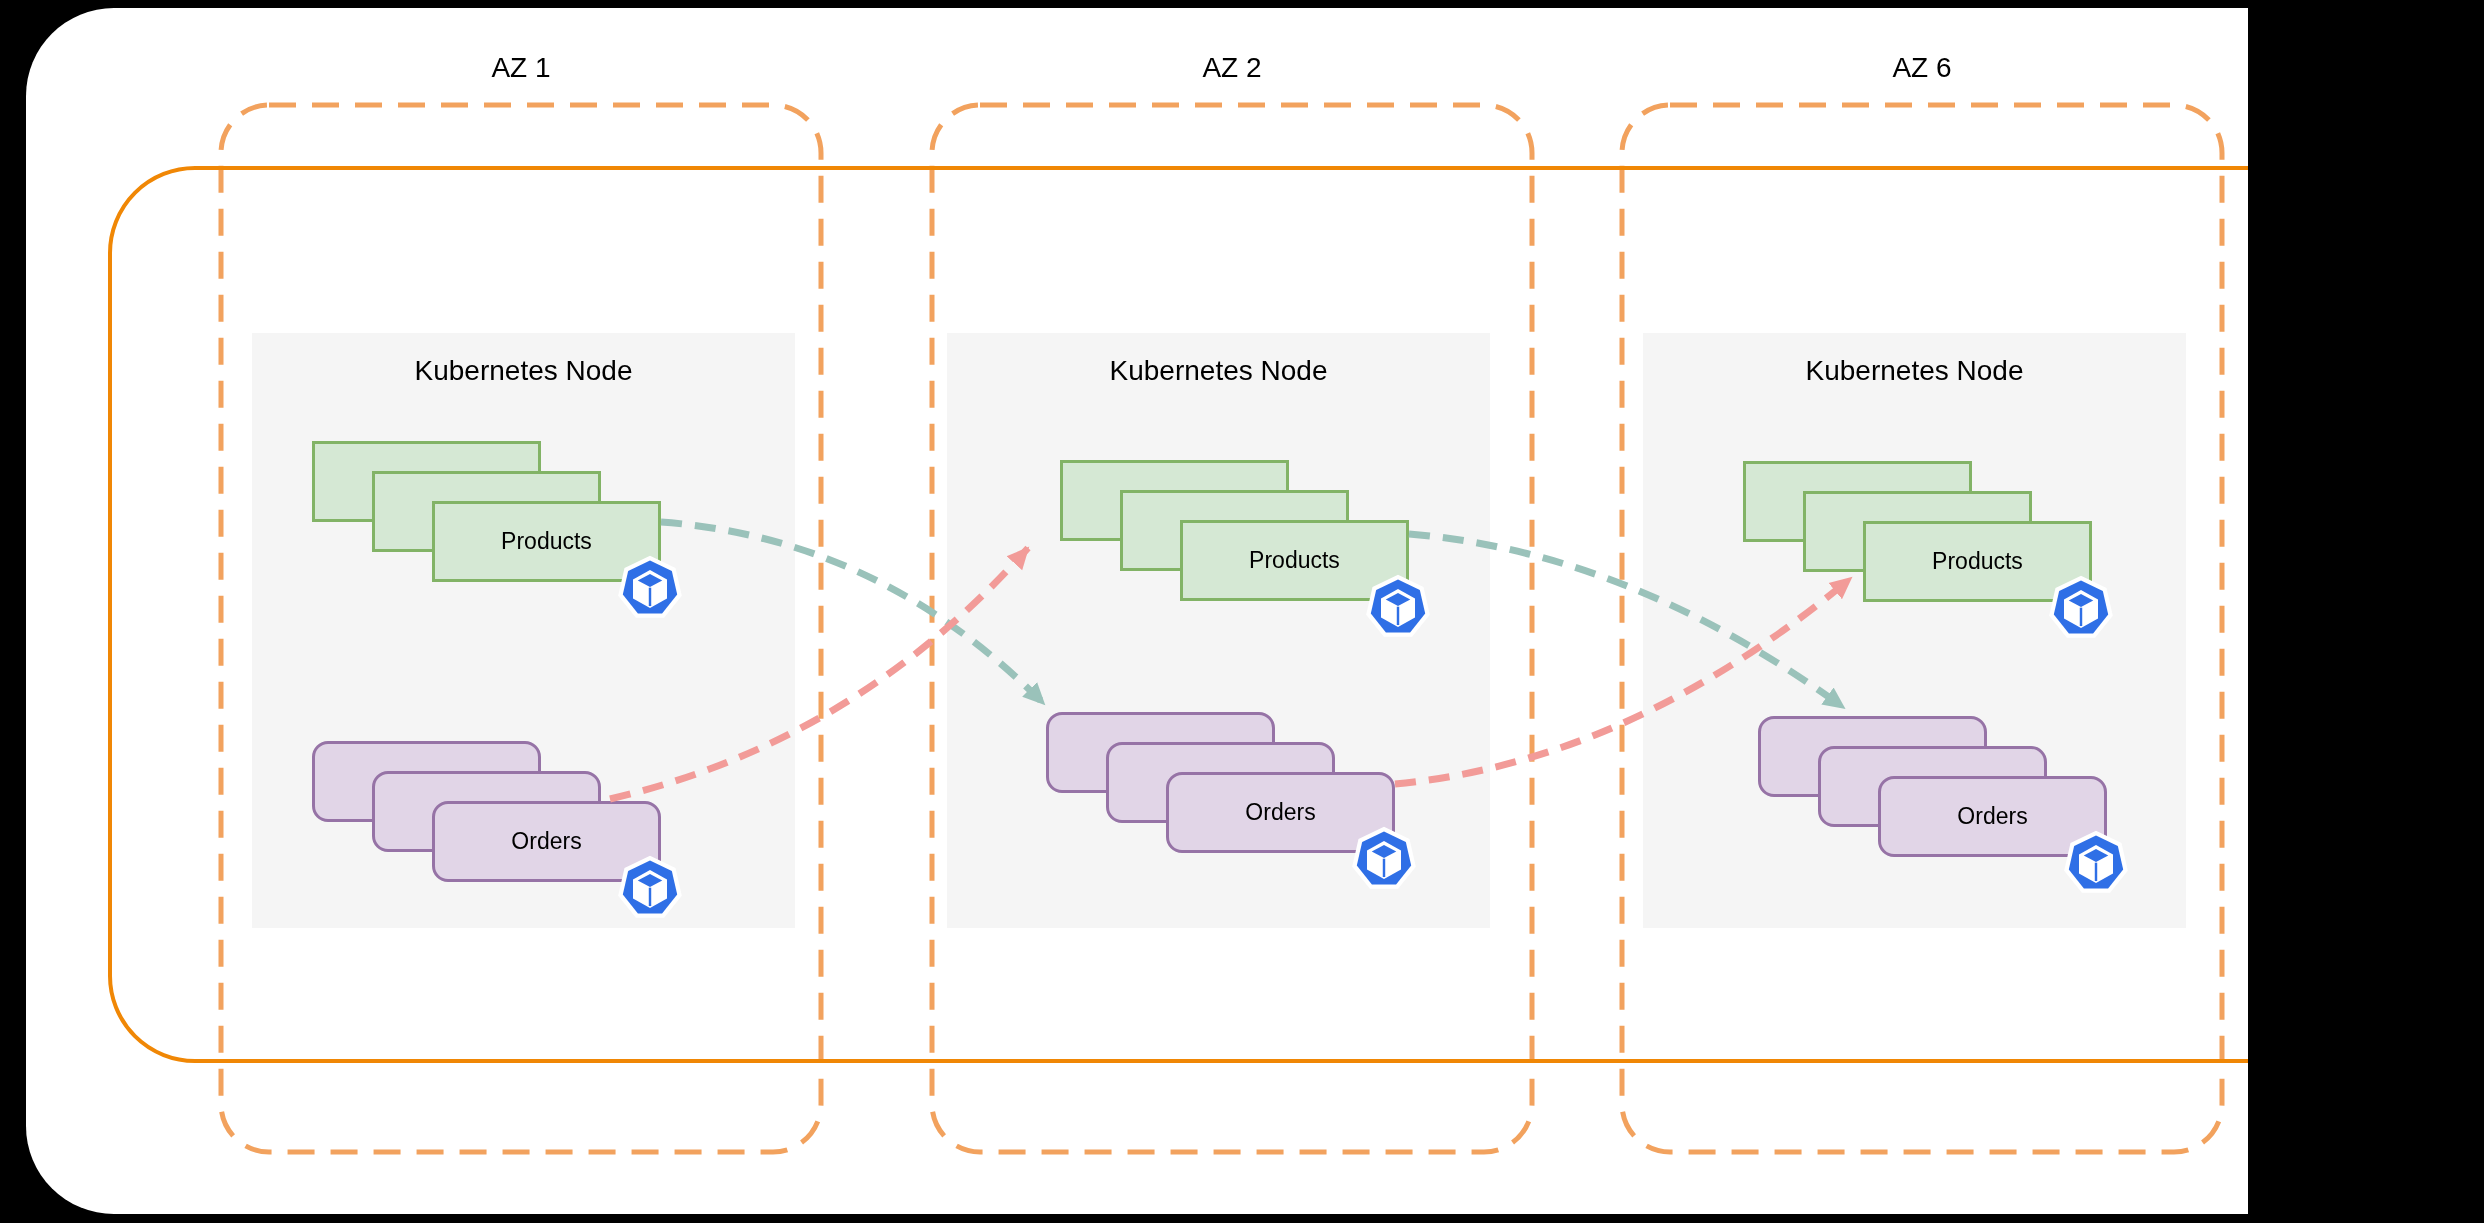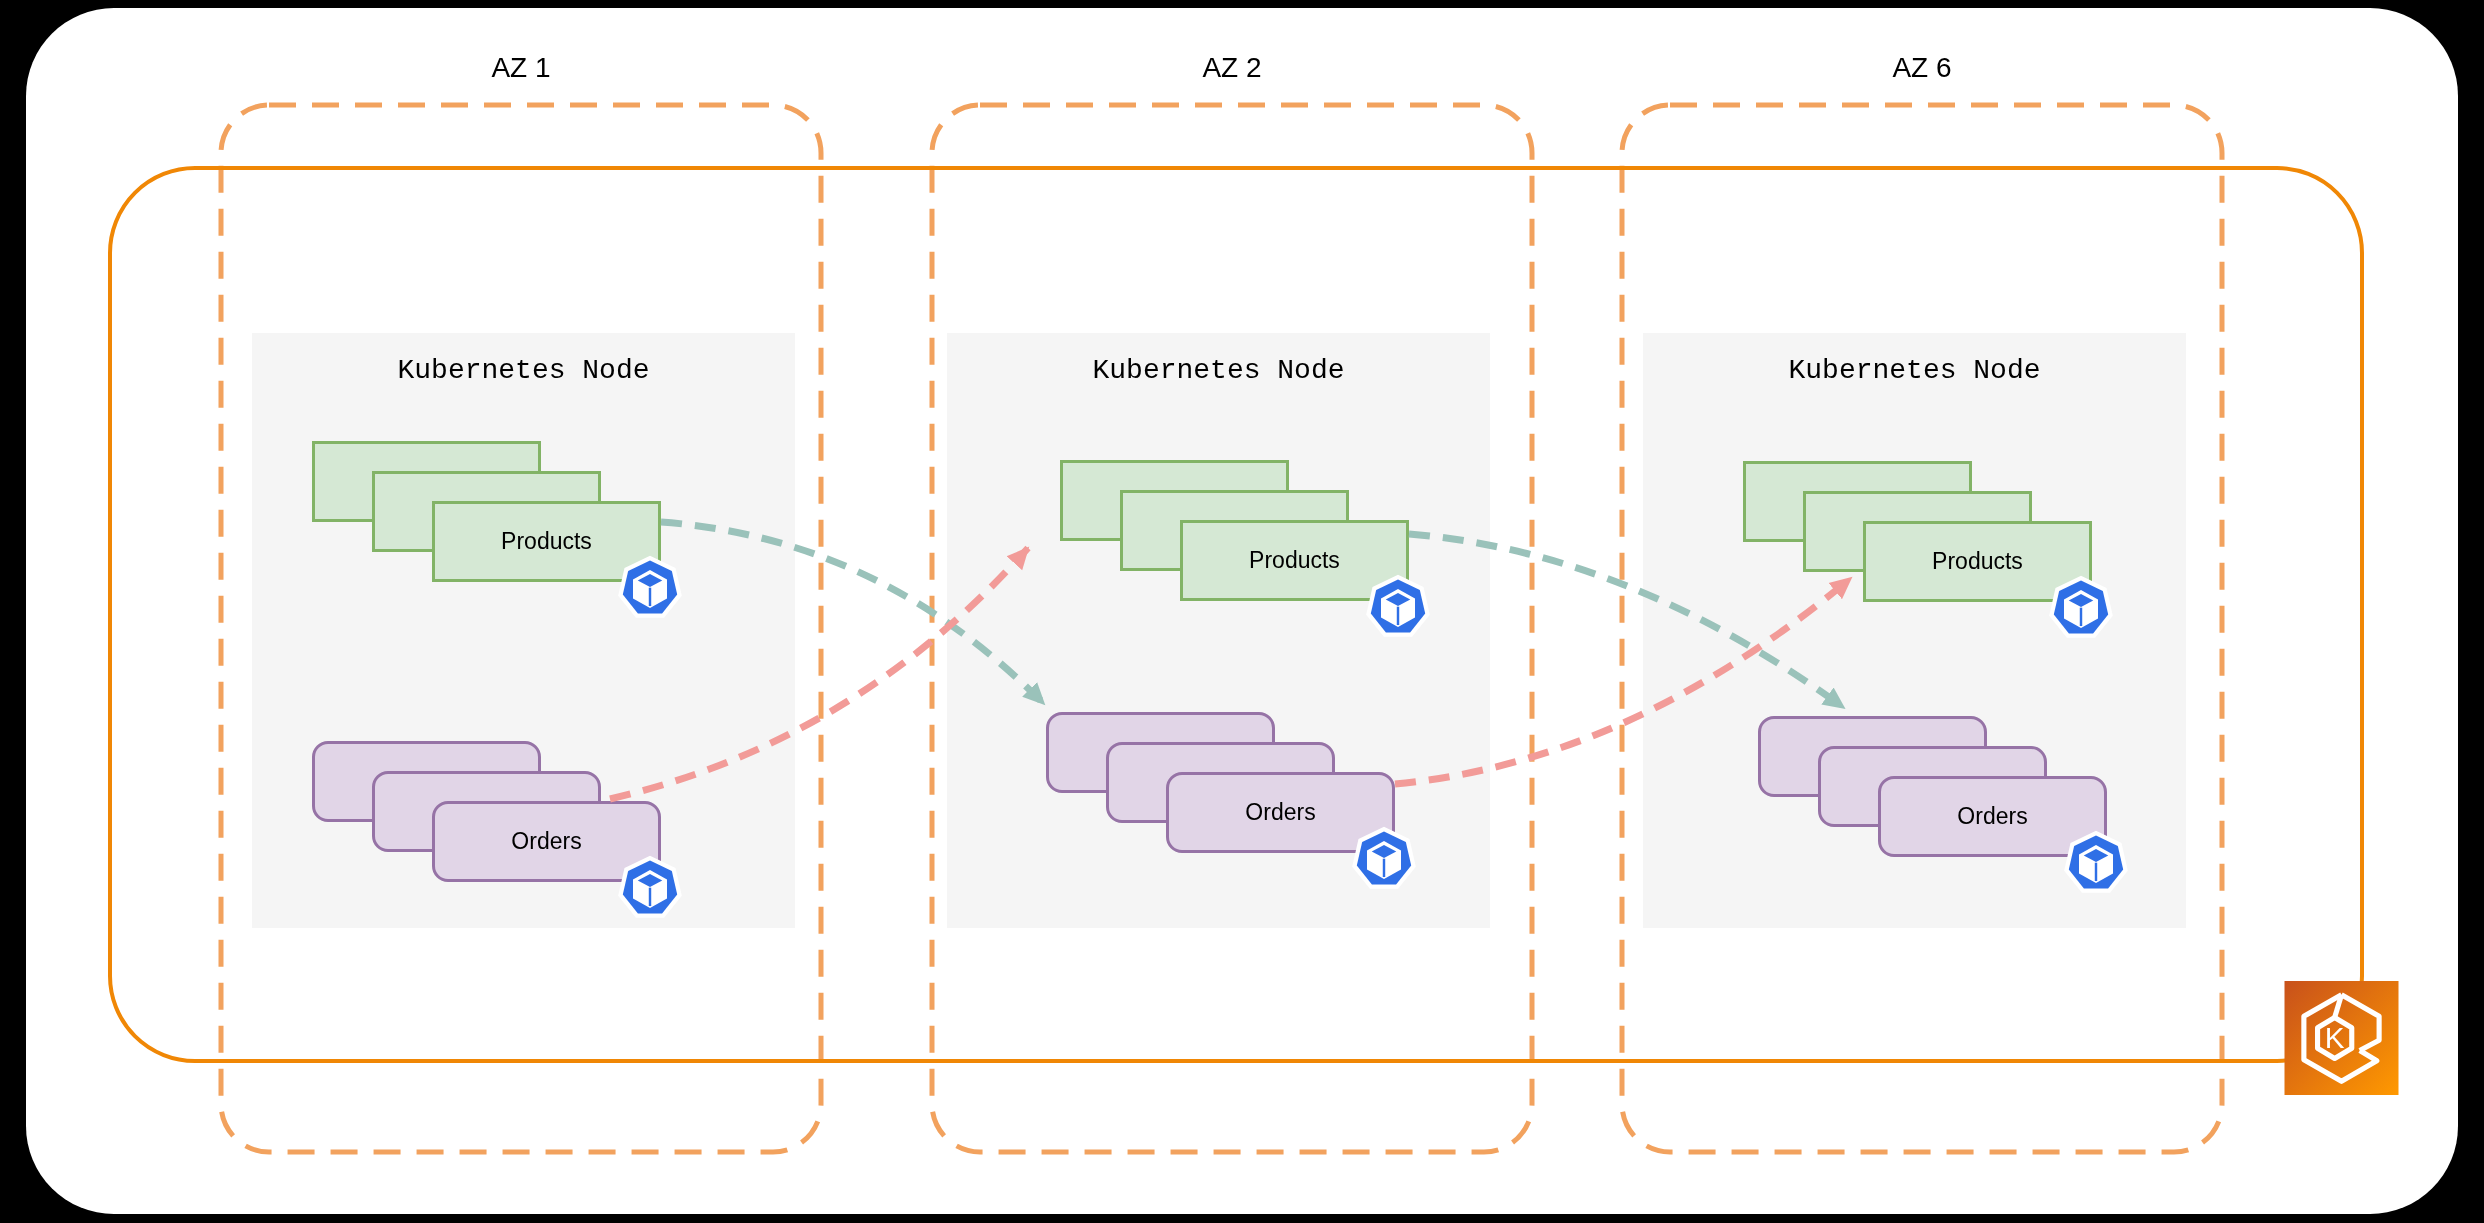--- a/index.html
+++ b/index.html
@@ -1,22 +1,22 @@
 <!DOCTYPE html>
 <html><head>
 <meta charset="utf-8">
 <style>
   html,body{margin:0;padding:0;background:#000;}
-  .stage{position:relative;width:2484px;height:1223px;background:#000;overflow:hidden;
+  .stage{position:relative;width:2248px;height:1223px;background:#000;overflow:hidden;
          font-family:"Liberation Sans", sans-serif;}
   .card{position:absolute;left:26px;top:8px;width:2432px;height:1206px;background:#ffffff;border-radius:88px;}
   .layer{position:absolute;left:0;top:0;width:2484px;height:1223px;}
   .az-label{position:absolute;top:52px;transform:translateX(-50%);font-size:28px;color:#000;white-space:nowrap;}
   .node{position:absolute;top:333px;width:543px;height:595px;background:#f5f5f5;}
-  .node-title{position:absolute;left:0;top:22px;width:100%;text-align:center;font-size:28px;color:#000;font-family:Liberation Mono, monospace;}
+  .node-title{position:absolute;left:0;top:22px;width:100%;text-align:center;font-size:28px;color:#000;}
   .svc-box{position:absolute;width:229px;height:81px;box-sizing:border-box;border:3px solid;}
   .svc-products{background:#d5e8d4;border-color:#82b366;}
   .svc-orders{background:#e1d5e7;border-color:#9673a6;border-radius:16px;}
   .svc-front{display:flex;align-items:center;justify-content:center;}
   .svc-label{font-size:23px;color:#000;}
   .pod{position:absolute;width:68px;height:68px;}
   .eks{position:absolute;left:2284px;top:981px;width:115px;height:114px;}
   svg{display:block;}
   text{font-family:"Liberation Sans", sans-serif;}
 </style>

